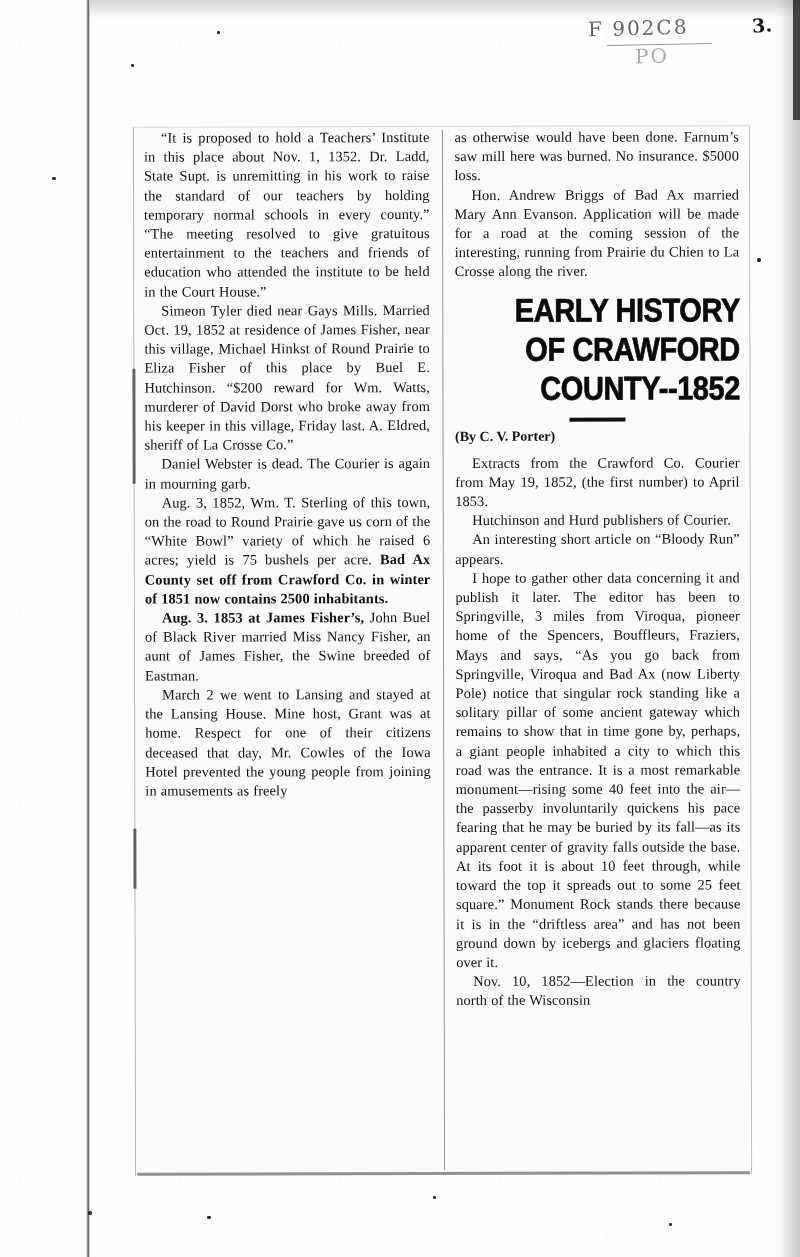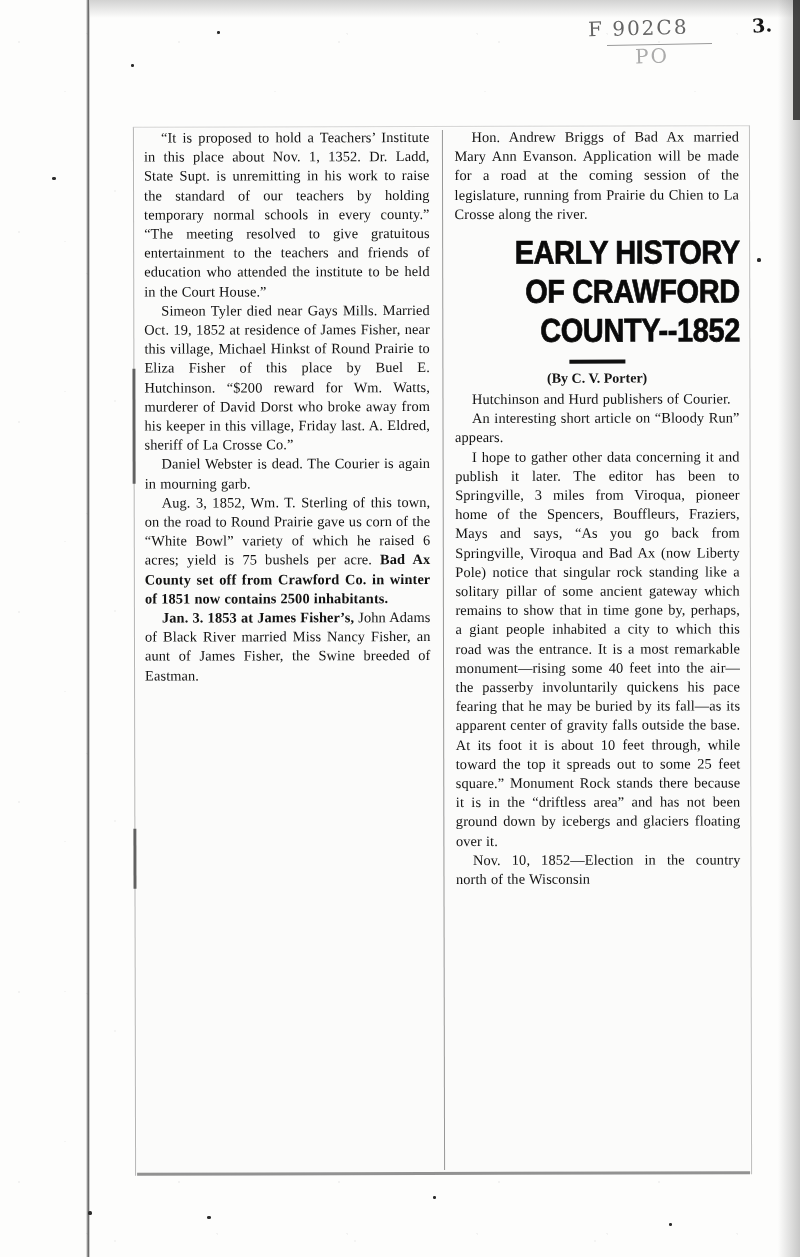--- a/index.html
+++ b/index.html
@@ -209,22 +209,22 @@
   }
   #headline .hl-line { display: block; white-space: nowrap; }
 
   #headline-dash {
     margin: 10px auto 6px auto;
     width: 56px;
     height: 4px;
     background: #111;
   }
   #byline {
-    margin: 0 0 2px 0;
-    text-align: center;
+    margin: 0 0 8px 0;
+    text-align: left;
     font-family: "Liberation Serif", serif;
     font-weight: bold;
     font-size: 14px;
     line-height: 18px;
     color: #141414;
   }
 
   
   #clipping { transform: rotate(-0.12deg); }
 </style>
@@ -269,40 +269,43 @@
 
         <p class="body-par">“It is proposed to hold a Teachers’ Institute in this place about Nov. 1, 1352. Dr. Ladd, State Supt. is unremitting in his work to raise the standard of our teachers by holding temporary normal schools in every county.” “The meeting resolved to give gratuitous entertainment to the teachers and friends of education who attended the institute to be held in the Court House.”</p>
 
 
         <p class="body-par">Simeon Tyler died near Gays Mills. Married Oct. 19, 1852 at residence of James Fisher, near this village, Michael Hinkst of Round Prairie to Eliza Fisher of this place by Buel E. Hutchinson. “$200 reward for Wm. Watts, murderer of David Dorst who broke away from his keeper in this village, Friday last. A. Eldred, sheriff of La Crosse Co.”</p>
 
         <p class="body-par">Daniel Webster is dead. The Courier is again in mourning garb.</p>
 
         <p class="body-par"><span>Aug. 3, 1852, Wm. T. Sterling of this town, on the road to Round Prairie gave us corn of the “White Bowl” variety of which he raised 6 acres; yield is 75 bushels per acre. </span><span class="b">Bad Ax County set off from Crawford Co. in winter of 1851 now contains 2500 inhabitants.</span></p>
 
-        <p class="body-par"><span class="b">Jan. 3. 1853 at James Fisher’s,</span><span> John Adams of Black River married Miss Nancy Fisher, an aunt of James Fisher, the Swine breeded of Eastman.</span></p>
-
-
+        <p class="body-par"><span class="b">Aug. 3. 1853 at James Fisher’s,</span><span> John Buel of Black River married Miss Nancy Fisher, an aunt of James Fisher, the Swine breeded of Eastman.</span></p>
+
+
+        <p class="body-par">March 2 we went to Lansing and stayed at the Lansing House. Mine host, Grant was at home. Respect for one of their citizens deceased that day, Mr. Cowles of the Iowa Hotel prevented the young people from joining in amusements as freely</p>
       </div>
 
       <div class="col col-right">
 
-
-        <p class="body-par">Hon. Andrew Briggs of Bad Ax married Mary Ann Evanson. Application will be made for a road at the coming session of the legislature, running from Prairie du Chien to La Crosse along the river.</p>
+        <p class="body-par no-indent">as otherwise would have been done. Farnum’s saw mill here was burned. No insurance. $5000 loss.</p>
+
+        <p class="body-par">Hon. Andrew Briggs of Bad Ax married Mary Ann Evanson. Application will be made for a road at the coming session of the interesting, running from Prairie du Chien to La Crosse along the river.</p>
 
         <h1 id="headline">
           <span class="hl-line">EARLY HISTORY</span>
           <span class="hl-line">OF CRAWFORD</span>
           <span class="hl-line">COUNTY--1852</span>
         </h1>
 
         <div id="headline-dash"></div>
 
         <p id="byline">(By C. V. Porter)</p>
 
+        <p class="body-par">Extracts from the Crawford Co. Courier from May 19, 1852, (the first number) to April 1853.</p>
 
         <p class="body-par">Hutchinson and Hurd publishers of Courier.</p>
 
         <p class="body-par">An interesting short article on “Bloody Run” appears.</p>
 
         <p class="body-par">I hope to gather other data concerning it and publish it later. The editor has been to Springville, 3 miles from Viroqua, pioneer home of the Spencers, Bouffleurs, Fraziers, Mays and says, “As you go back from Springville, Viroqua and Bad Ax (now Liberty Pole) notice that singular rock standing like a solitary pillar of some ancient gateway which remains to show that in time gone by, perhaps, a giant people inhabited a city to which this road was the entrance. It is a most remarkable monument—rising some 40 feet into the air—the passerby involuntarily quickens his pace fearing that he may be buried by its fall—as its apparent center of gravity falls outside the base. At its foot it is about 10 feet through, while toward the top it spreads out to some 25 feet square.” Monument Rock stands there because it is in the “driftless area” and has not been ground down by icebergs and glaciers floating over it.</p>
 
         <p class="body-par">Nov. 10, 1852—Election in the country north of the Wisconsin</p>
       </div>
     </div>

